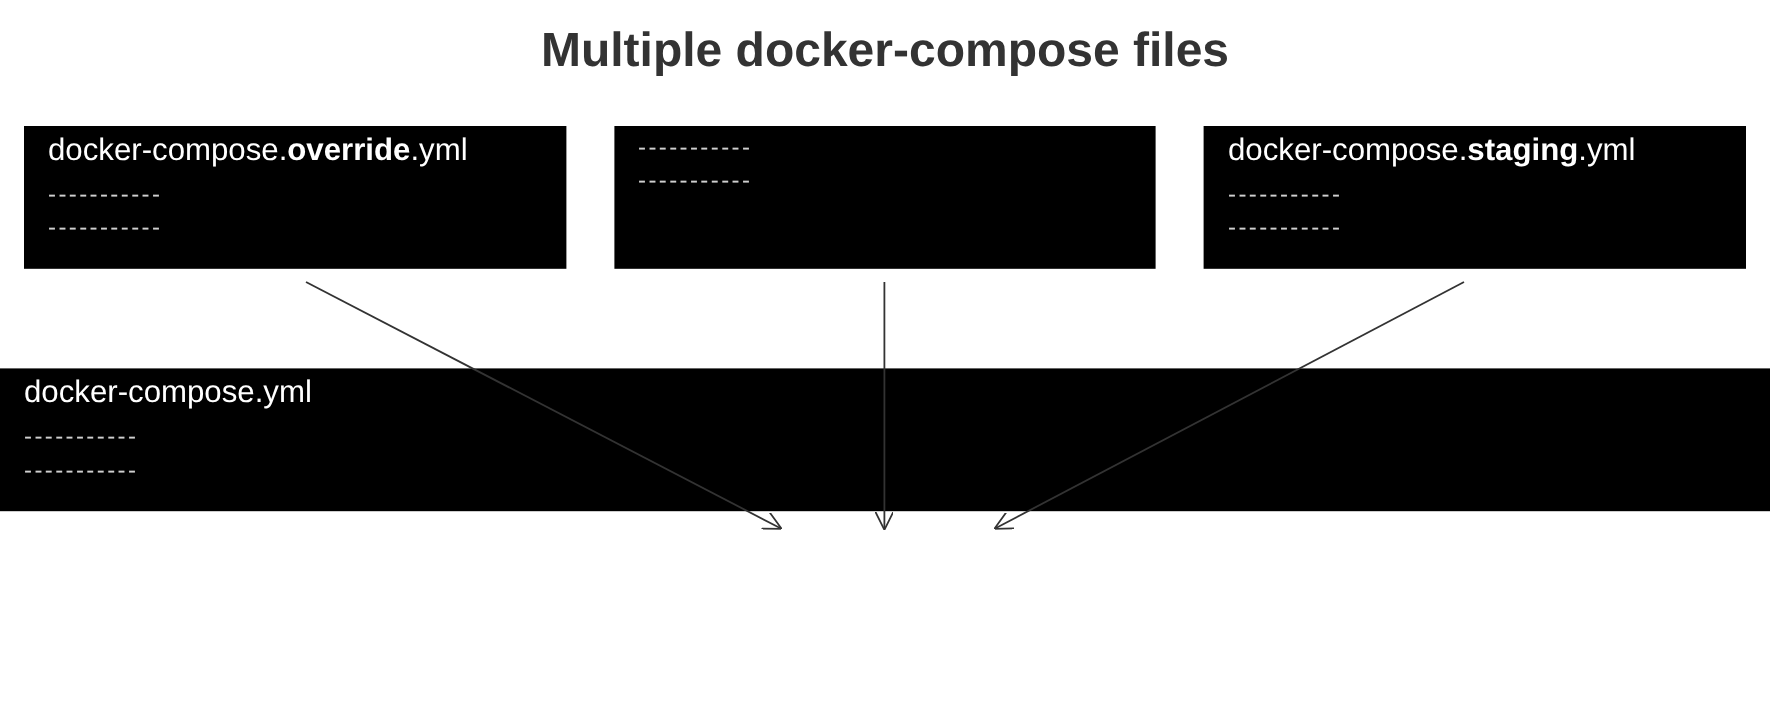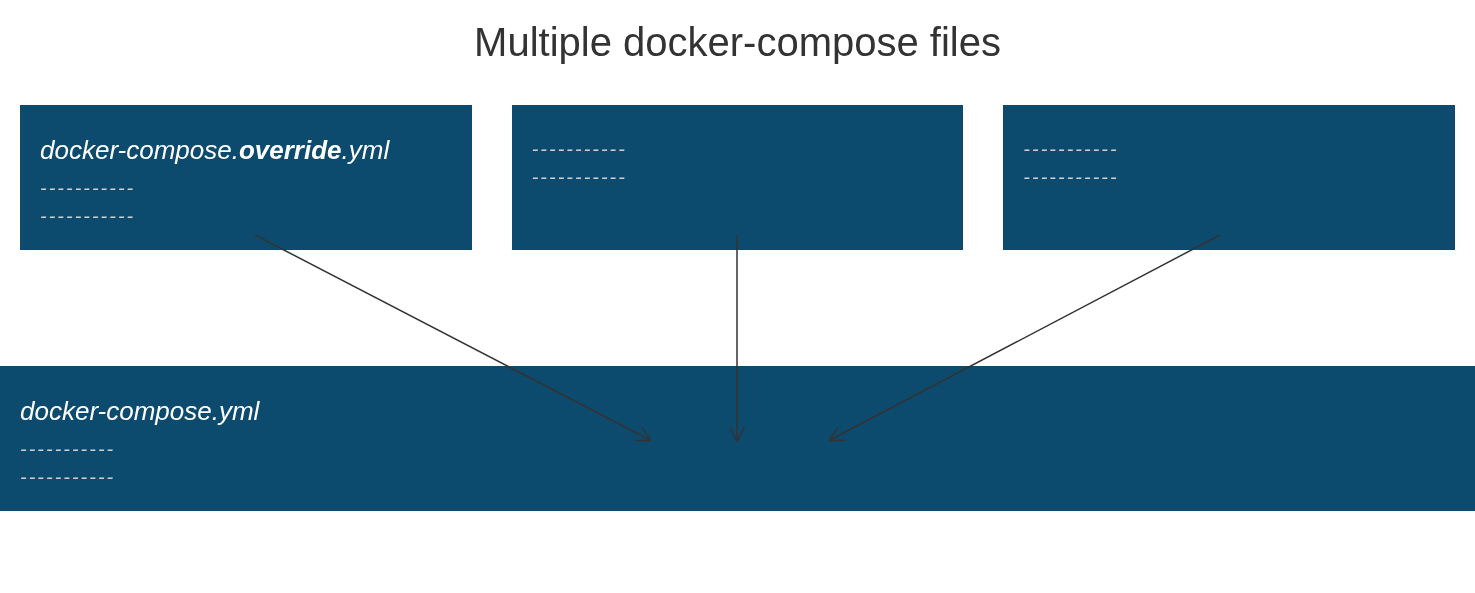--- a/index.html
+++ b/index.html
@@ -10,59 +10,58 @@
     body {
       font-family: 'Segoe UI', Tahoma, Geneva, Verdana, sans-serif;
       background: #ffffff;
       width: 1475px;
       height: 593px;
       position: relative;
     }
     .title {
       text-align: center;
       font-size: 40px;
-      font-weight: 400;
+      font-weight: 700;
       color: #333;
       padding-top: 20px;
       padding-bottom: 20px;
     }
     .top-row {
       display: flex;
       justify-content: space-between;
       padding: 0 20px;
       gap: 40px;
       margin-top: 20px;
     }
     .file-box {
-      background: #0c4a6e;
+      background: #000000;
       color: #fff;
-      padding: 30px 20px 20px 20px;
+      padding: 4px 20px 20px 20px;
       flex: 1;
       min-height: 115px;
-      font-style: italic;
     }
     .file-name {
       font-size: 26px;
       font-weight: 300;
       margin-bottom: 8px;
     }
     .file-name .bold {
       font-weight: 600;
     }
     .dashes {
       font-size: 20px;
       font-weight: 300;
       letter-spacing: 2px;
       line-height: 1.4;
       color: #d0d0d0;
     }
     .bottom-row {
       display: flex;
       justify-content: center;
-      margin-top: 116px;
+      margin-top: 83px;
     }
     .bottom-box {
       width: 460px;
     }
     .arrows-svg {
       position: absolute;
       top: 0;
       left: 0;
       pointer-events: none;
     }
@@ -78,20 +77,23 @@
       <span>docker-compose.</span><span class="bold">override</span><span>.yml</span>
     </div>
     <div class="dashes">-----------</div>
     <div class="dashes">-----------</div>
   </div>
   <div class="file-box">
     <div class="dashes">-----------</div>
     <div class="dashes">-----------</div>
   </div>
   <div class="file-box">
+    <div class="file-name">
+      <span>docker-compose.</span><span class="bold">staging</span><span>.yml</span>
+    </div>
     <div class="dashes">-----------</div>
     <div class="dashes">-----------</div>
   </div>
 </div>
 
 <svg class="arrows-svg" width="1475" height="593">
   <defs>
     <marker id="arrowhead" markerWidth="10" markerHeight="10" refX="9" refY="5" orient="auto">
       <path d="M0,0 L10,5 L0,10" fill="none" stroke="#333" stroke-width="1"></path>
     </marker>

